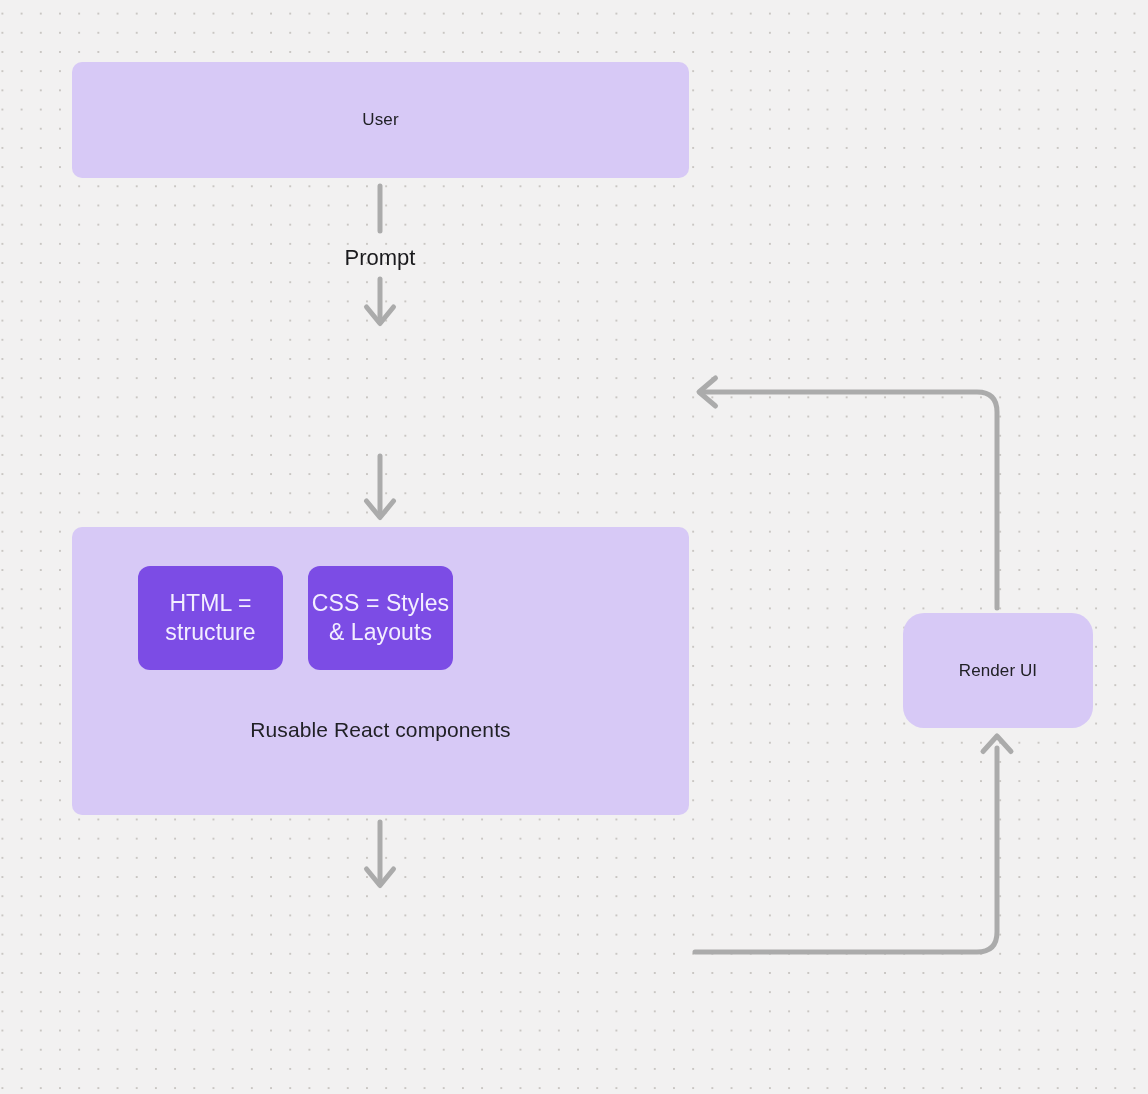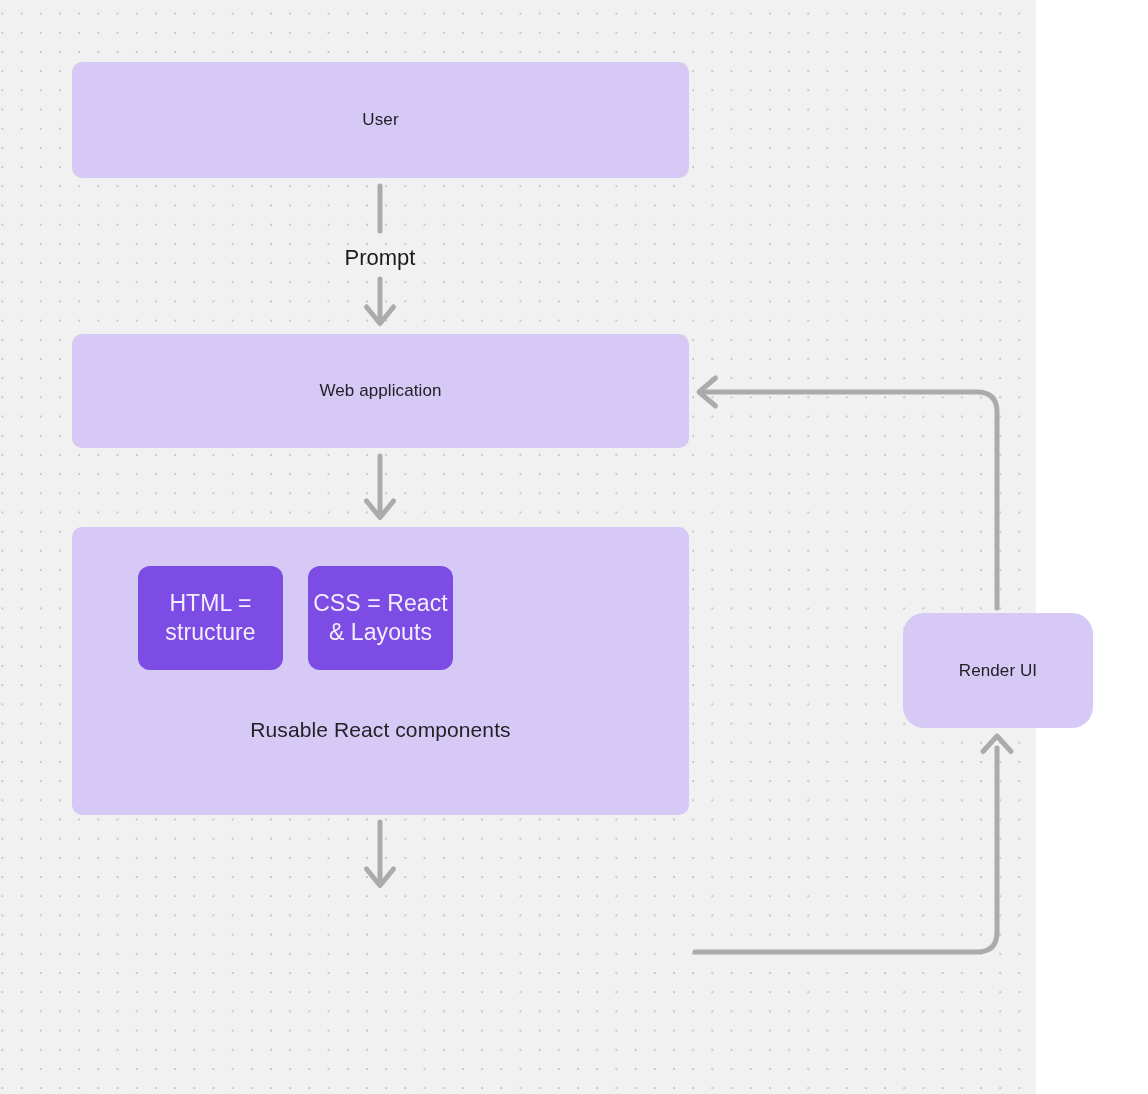--- a/index.html
+++ b/index.html
@@ -14,21 +14,21 @@
     --bg: #f2f1f1;
     --dot: #c9c6c3;
     --node-fill: #d7c9f6;
     --node-text: #212126;
     --chip-fill: #7c4ce5;
     --chip-text: #f3eeff;
     --connector: #ababab;
   }
   #canvas {
     position: relative;
-    width: 1036px;
+    width: 1148px;
     height: 1094px;
     background-color: var(--bg);
     background-image: radial-gradient(circle, var(--dot) 1.3px, rgba(0,0,0,0) 1.4px);
     background-size: 19.2px 19.2px;
     background-position: 12px 4px;
   }
   #connectors {
     position: absolute;
     left: 0; top: 0;
     width: 1148px;
@@ -122,32 +122,29 @@
     <path class="conn" d="M997 608 V412 Q997 392 977 392 H702"></path>
     <path class="conn" d="M715.5 378 L699 392 L715.5 406"></path>
   </svg>
 
   <div class="node node-user">
     <span>User</span>
   </div>
 
   <div class="edge-label">Prompt</div>
 
-  <div class="node node-web">
-    <span>Web application</span>
-  </div>
 
   <div class="node node-group">
     <div class="chip-row">
       <div class="chip">
         <span>HTML =</span>
         <span>structure</span>
       </div>
       <div class="chip">
-        <span>CSS = React</span>
+        <span>CSS = Styles</span>
         <span>&amp; Layouts</span>
       </div>
     </div>
     <div class="group-caption">Rusable React components</div>
   </div>
 
 
   <div class="node node-render">
     <span>Render UI</span>
   </div>

